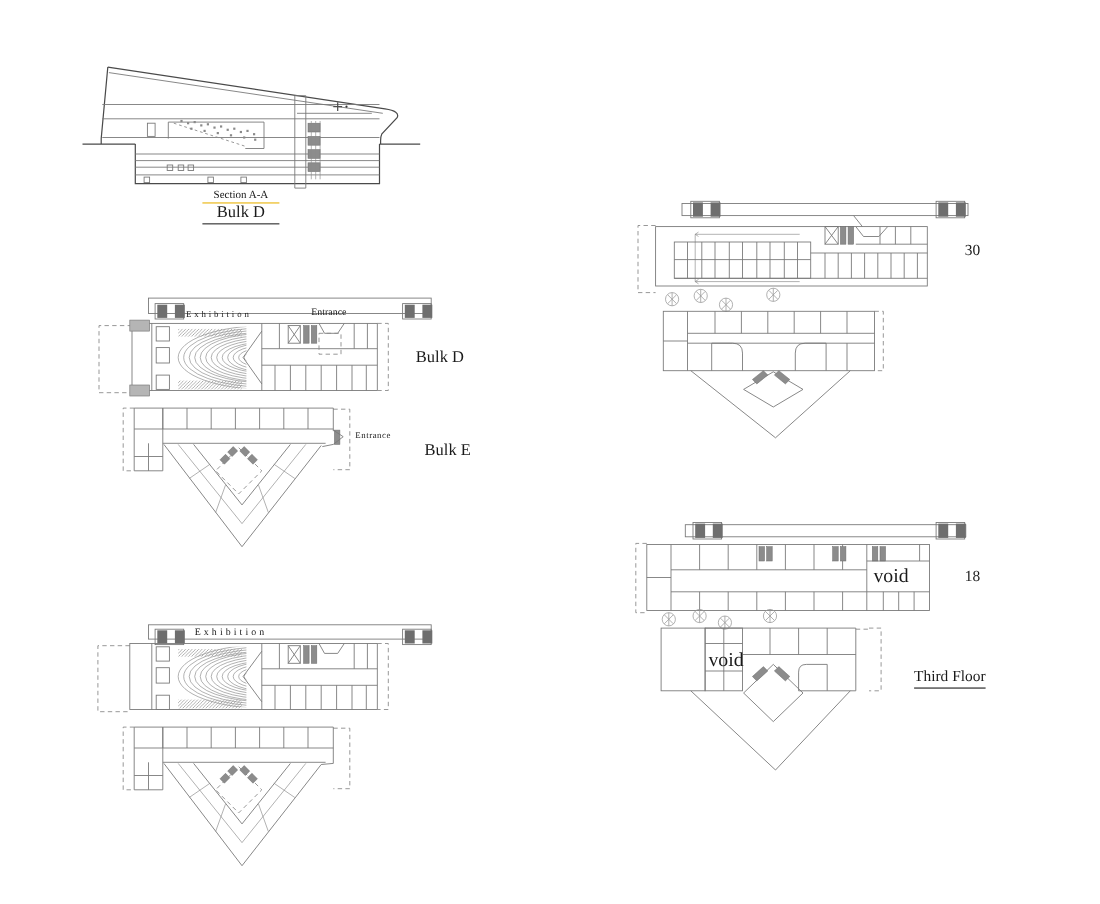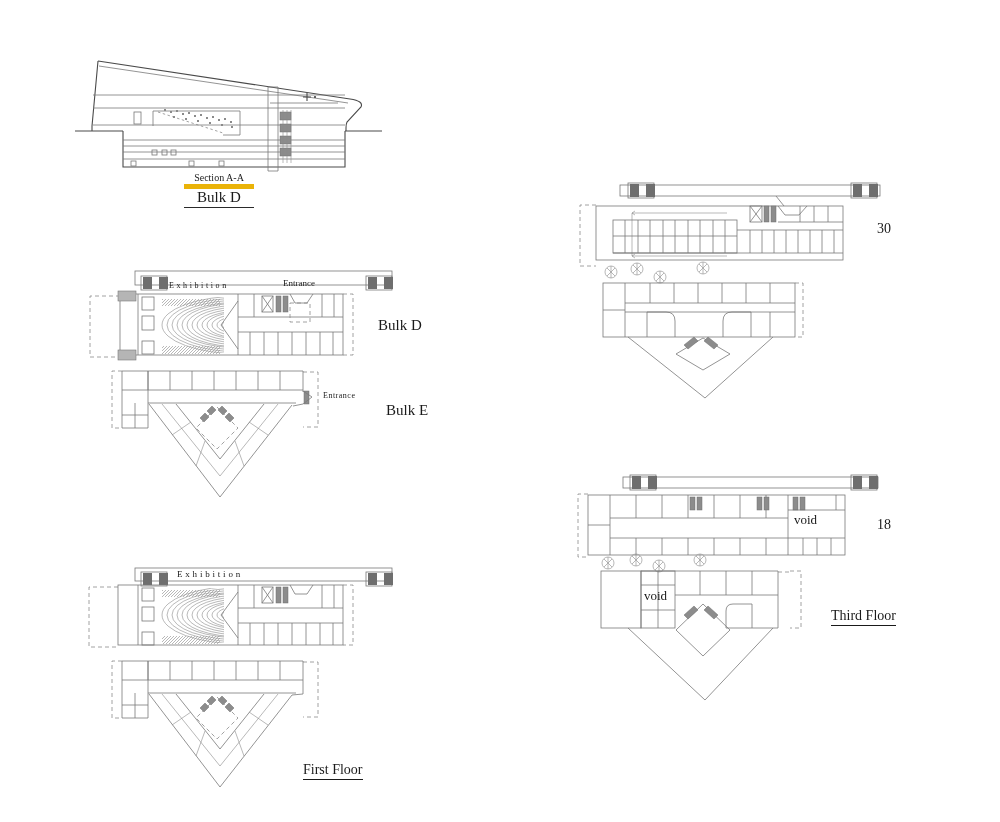--- a/index.html
+++ b/index.html
@@ -14,25 +14,25 @@
   .dsh2{stroke:#8a8a8a;fill:none;stroke-width:.8;stroke-dasharray:2.5 2.5;}
   .filldk{fill:#6e6e6e;stroke:none;}
   .fillgy{fill:#b5b5b5;stroke:#787878;stroke-width:.6;}
   .fillhz{fill:#8c8c8c;stroke:#6f6f6f;stroke-width:.5;}
   .seat{fill:#8a8a8a;stroke:none;}
   .tree{stroke:#9a9a9a;fill:none;stroke-width:.7;}
   .lbl{position:absolute;white-space:pre;line-height:1.15;}
   .u{border-bottom:1px solid #1a1a1a;padding-bottom:1px;display:inline-block;}
   .fs8{font-size:8px;letter-spacing:2.6px;}
   .fs9{font-size:9px;}
-  .fs13{font-size:13px;}
+  .fs13{font-size:18px;}
   .fs14{font-size:14px;}
   .fs15{font-size:15px;}
   .secttl{position:absolute;left:184px;top:172px;width:70px;text-align:center;}
-  .secttl .l1{font-size:10px;border-bottom:5px solid #eab308;padding-bottom:1px;}
+  .secttl .l1{font-size:10px;border-bottom:1px solid #eab308;padding-bottom:1px;}
   .secttl .l2{font-size:15px;border-bottom:1px solid #2a2a2a;padding-bottom:1px;}
 </style>
 </head>
 <body>
 
 <div id="sheet">
 
   <svg class="abs" style="left:60px;top:40px" width="330" height="170" viewBox="60 40 330 170">
     <g>
       <path class="lnb" d="M75,131 H123 M345,131 H382"></path>
@@ -392,23 +392,20 @@
     <div class="l2">Bulk D</div>
   </div>
 
   <div class="lbl fs8" style="left:169px;top:281px">Exhibition</div>
   <div class="lbl fs9" style="left:283px;top:278px">Entrance</div>
   <div class="lbl fs15" style="left:378px;top:317px">Bulk D</div>
   <div class="lbl fs8" style="left:323px;top:391px;letter-spacing:0.5px">Entrance</div>
   <div class="lbl fs15" style="left:386px;top:402px">Bulk E</div>
 
   <div class="lbl fs9" style="left:177px;top:569px;letter-spacing:2.8px">Exhibition</div>
-  <div class="lbl fs14" style="left:289px;top:746px">
-    <span class="u">First Floor</span>
-  </div>
 
   <div class="lbl fs14" style="left:877px;top:221px">30</div>
 
   <div class="lbl fs14" style="left:817px;top:592px">
     <span class="u">Third Floor</span>
   </div>
   <div class="lbl fs14" style="left:877px;top:517px">18</div>
   <div class="lbl fs13" style="left:794px;top:513px">void</div>
   <div class="lbl fs13" style="left:644px;top:589px">void</div>
 

